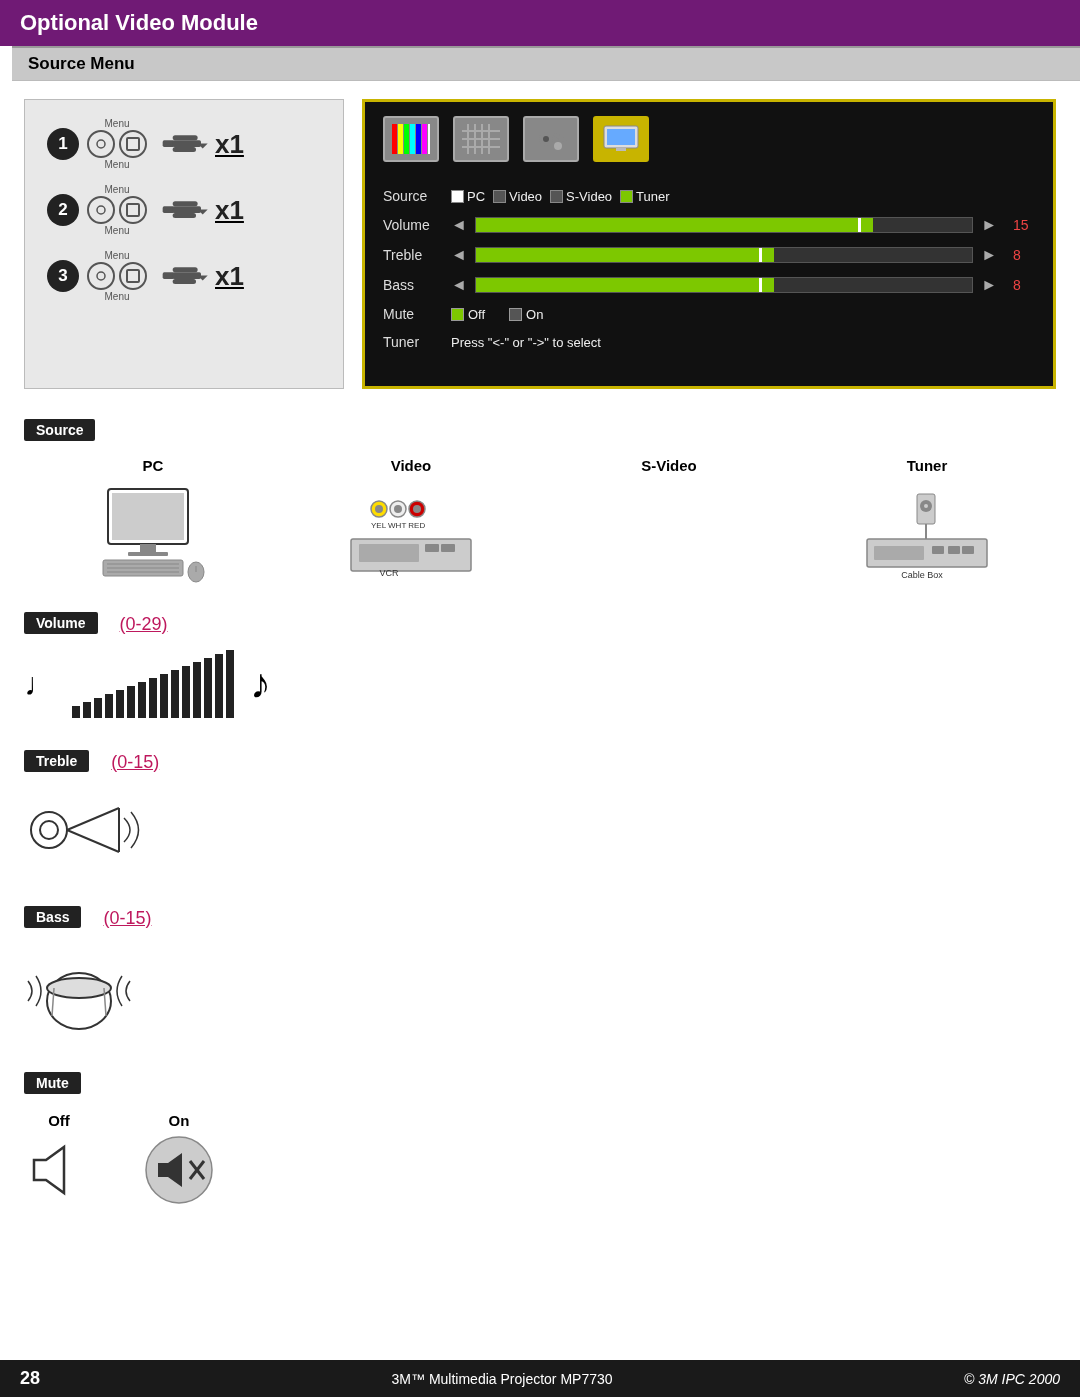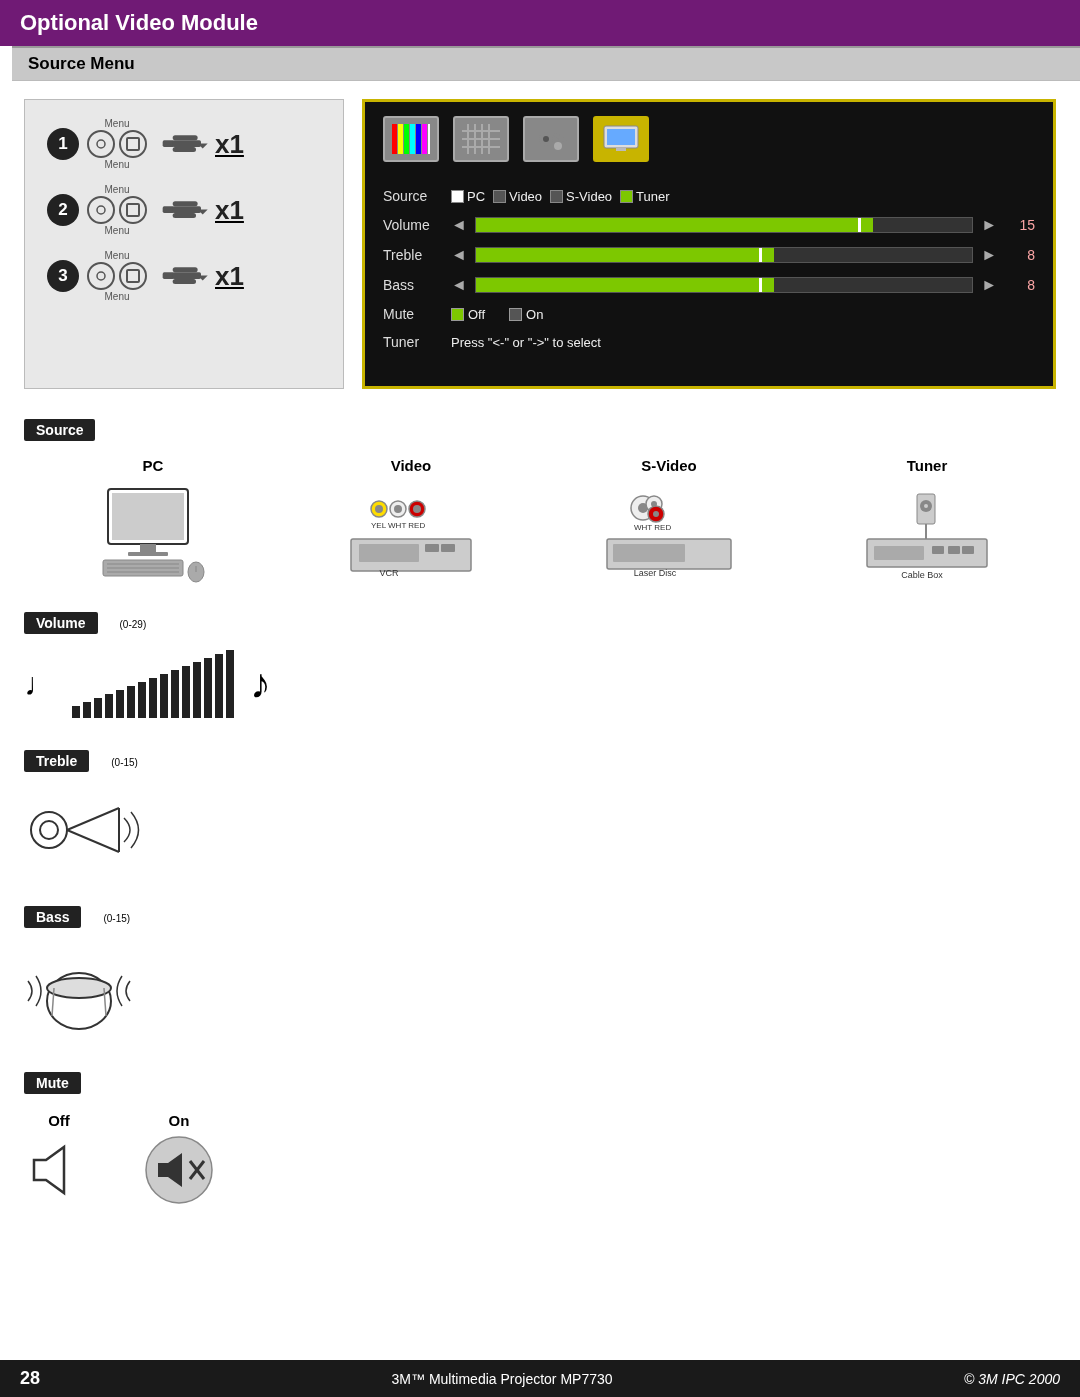--- a/index.html
+++ b/index.html
@@ -216,25 +216,24 @@
 
     .slider-marker {
       position: absolute;
       top: 0;
       width: 3px;
       height: 100%;
       background: #fff;
     }
 
     .slider-value {
-      color: #fca5a5;
+      color: #ef4444;
       font-size: 14px;
       margin-left: 8px;
       min-width: 22px;
-      text-align: right;
     }
 
     .mute-option {
       display: flex;
       align-items: center;
       gap: 4px;
       font-size: 13px;
       color: #eee;
       margin-right: 16px;
     }
@@ -295,23 +294,24 @@
       align-items: center;
       justify-content: center;
     }
 
     
     .volume-section {
       margin-bottom: 24px;
     }
 
     .volume-range {
-      font-size: 10px;
+      font-size: 18px;
       margin-left: 10px;
-      color: #000000;
+      color: #be185d;
+      text-decoration: underline;
     }
 
     .volume-bar-row {
       display: flex;
       align-items: center;
       gap: 12px;
       margin-top: 6px;
     }
 
     .vol-bars {
@@ -681,36 +681,20 @@
             <rect x="18" y="60" width="60" height="18" rx="1" fill="#aaa"></rect>
             <rect x="84" y="60" width="14" height="8" rx="1" fill="#888"></rect>
             <rect x="100" y="60" width="14" height="8" rx="1" fill="#888"></rect>
             <text x="48" y="92" font-size="9" fill="#333" text-anchor="middle">VCR</text>
           </svg>
         </div>
       </div>
 
       <div class="device-col">
         <div class="device-label">S-Video</div>
-        <div class="device-img">
-          <svg width="140" height="100" viewBox="0 0 140 100">
-
-            <circle cx="44" cy="24" r="12" fill="#eee" stroke="#888" stroke-width="1.5"></circle>
-            <circle cx="44" cy="24" r="5" fill="#888"></circle>
-            <circle cx="55" cy="20" r="8" fill="#eee" stroke="#888" stroke-width="1.5"></circle>
-            <circle cx="55" cy="20" r="3" fill="#888"></circle>
-            <circle cx="57" cy="30" r="8" fill="#c00" stroke="#888" stroke-width="1.5"></circle>
-            <circle cx="57" cy="30" r="3" fill="#888"></circle>
-            <text x="35" y="46" font-size="8" fill="#333">WHT RED</text>
-
-            <rect x="8" y="55" width="124" height="30" rx="2" fill="#ccc" stroke="#888" stroke-width="1.5"></rect>
-            <rect x="14" y="60" width="72" height="18" rx="1" fill="#aaa"></rect>
-            <text x="56" y="92" font-size="9" fill="#333" text-anchor="middle">Laser Disc</text>
-          </svg>
-        </div>
       </div>
 
       <div class="device-col">
         <div class="device-label">Tuner</div>
         <div class="device-img">
           <svg width="130" height="100" viewBox="0 0 130 100">
 
             <rect x="55" y="10" width="18" height="30" rx="2" fill="#ccc" stroke="#888" stroke-width="1"></rect>
             <circle cx="64" cy="22" r="6" fill="#888"></circle>
             <circle cx="64" cy="22" r="2" fill="#ccc"></circle>

